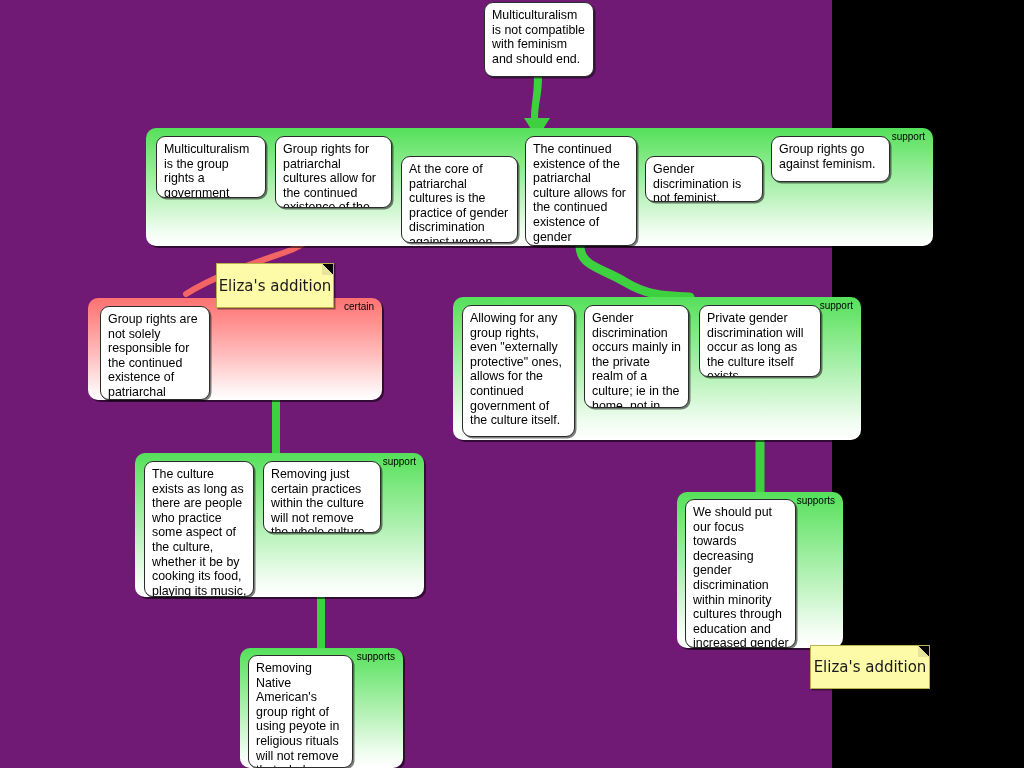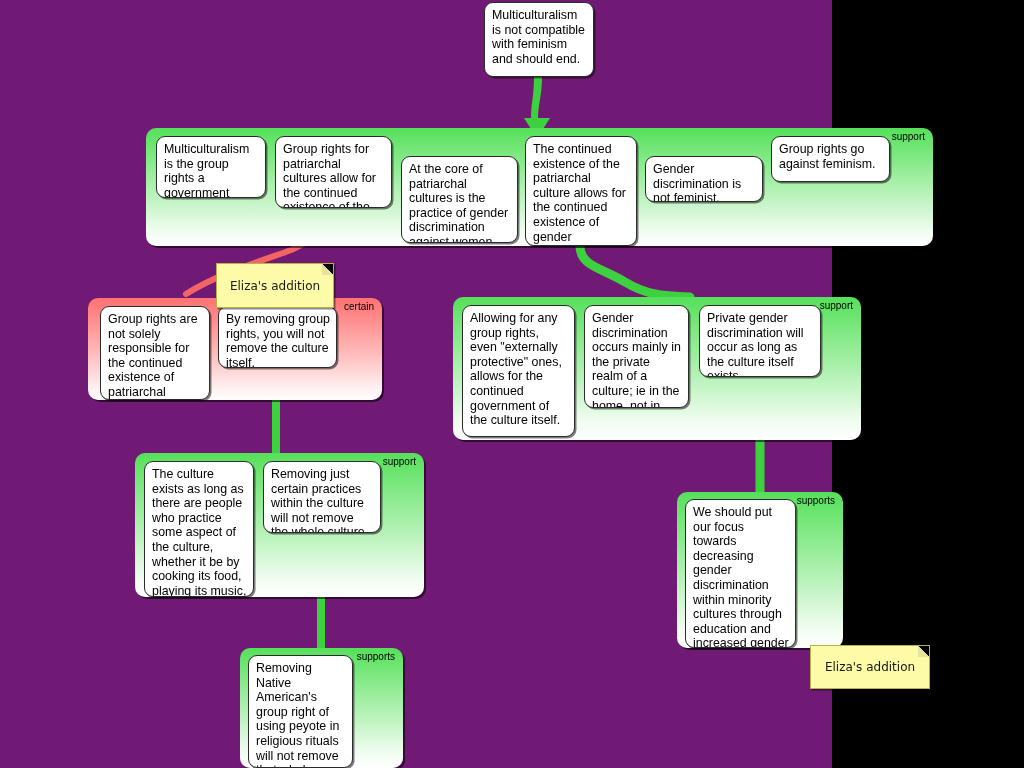--- a/index.html
+++ b/index.html
@@ -53,21 +53,21 @@
   
   .note{
     position:absolute;
     background:#fdfaa8;
     border:1px solid #b7b24a;
     box-sizing:border-box;
     z-index:6;
     box-shadow:1.5px 1.5px 0 rgba(0,0,0,0.45);
     display:flex;align-items:center;justify-content:center;
     font-family:"DejaVu Sans", sans-serif;
-    font-size:12px;
+    font-size:15px;
     color:#1a1a1a;
   }
   .note .fold{
     position:absolute;right:0;top:0;
     width:11px;height:11px;
     background:linear-gradient(225deg,#000 0 48%, #e8e39a 48% 100%);
   }
 </style>
 </head>
 <body>
@@ -116,23 +116,20 @@
   <div class="card" style="left:771px;top:136px;width:119px;height:46px;">
     <span>Group rights go against feminism.</span>
   </div>
 
   <div class="group oppose" style="left:88px;top:298px;width:294px;height:102px;">
     <span class="group-label">certain</span>
   </div>
   <div class="card" style="left:100px;top:306px;width:110px;height:94px;">
     <span>Group rights are not solely responsible for the continued existence of patriarchal cultures.</span>
   </div>
-  <div class="card" style="left:218px;top:306px;width:119px;height:62px;">
-    <span>By removing group rights, you will not remove the culture itself.</span>
-  </div>
 
   <div class="note" style="left:216px;top:263px;width:118px;height:45px;">
     <span class="fold"></span>
     <span>Eliza's addition</span>
   </div>
 
   <div class="group support" style="left:453px;top:297px;width:408px;height:143px;">
     <span class="group-label">support</span>
   </div>
   <div class="card" style="left:462px;top:305px;width:113px;height:132px;">

